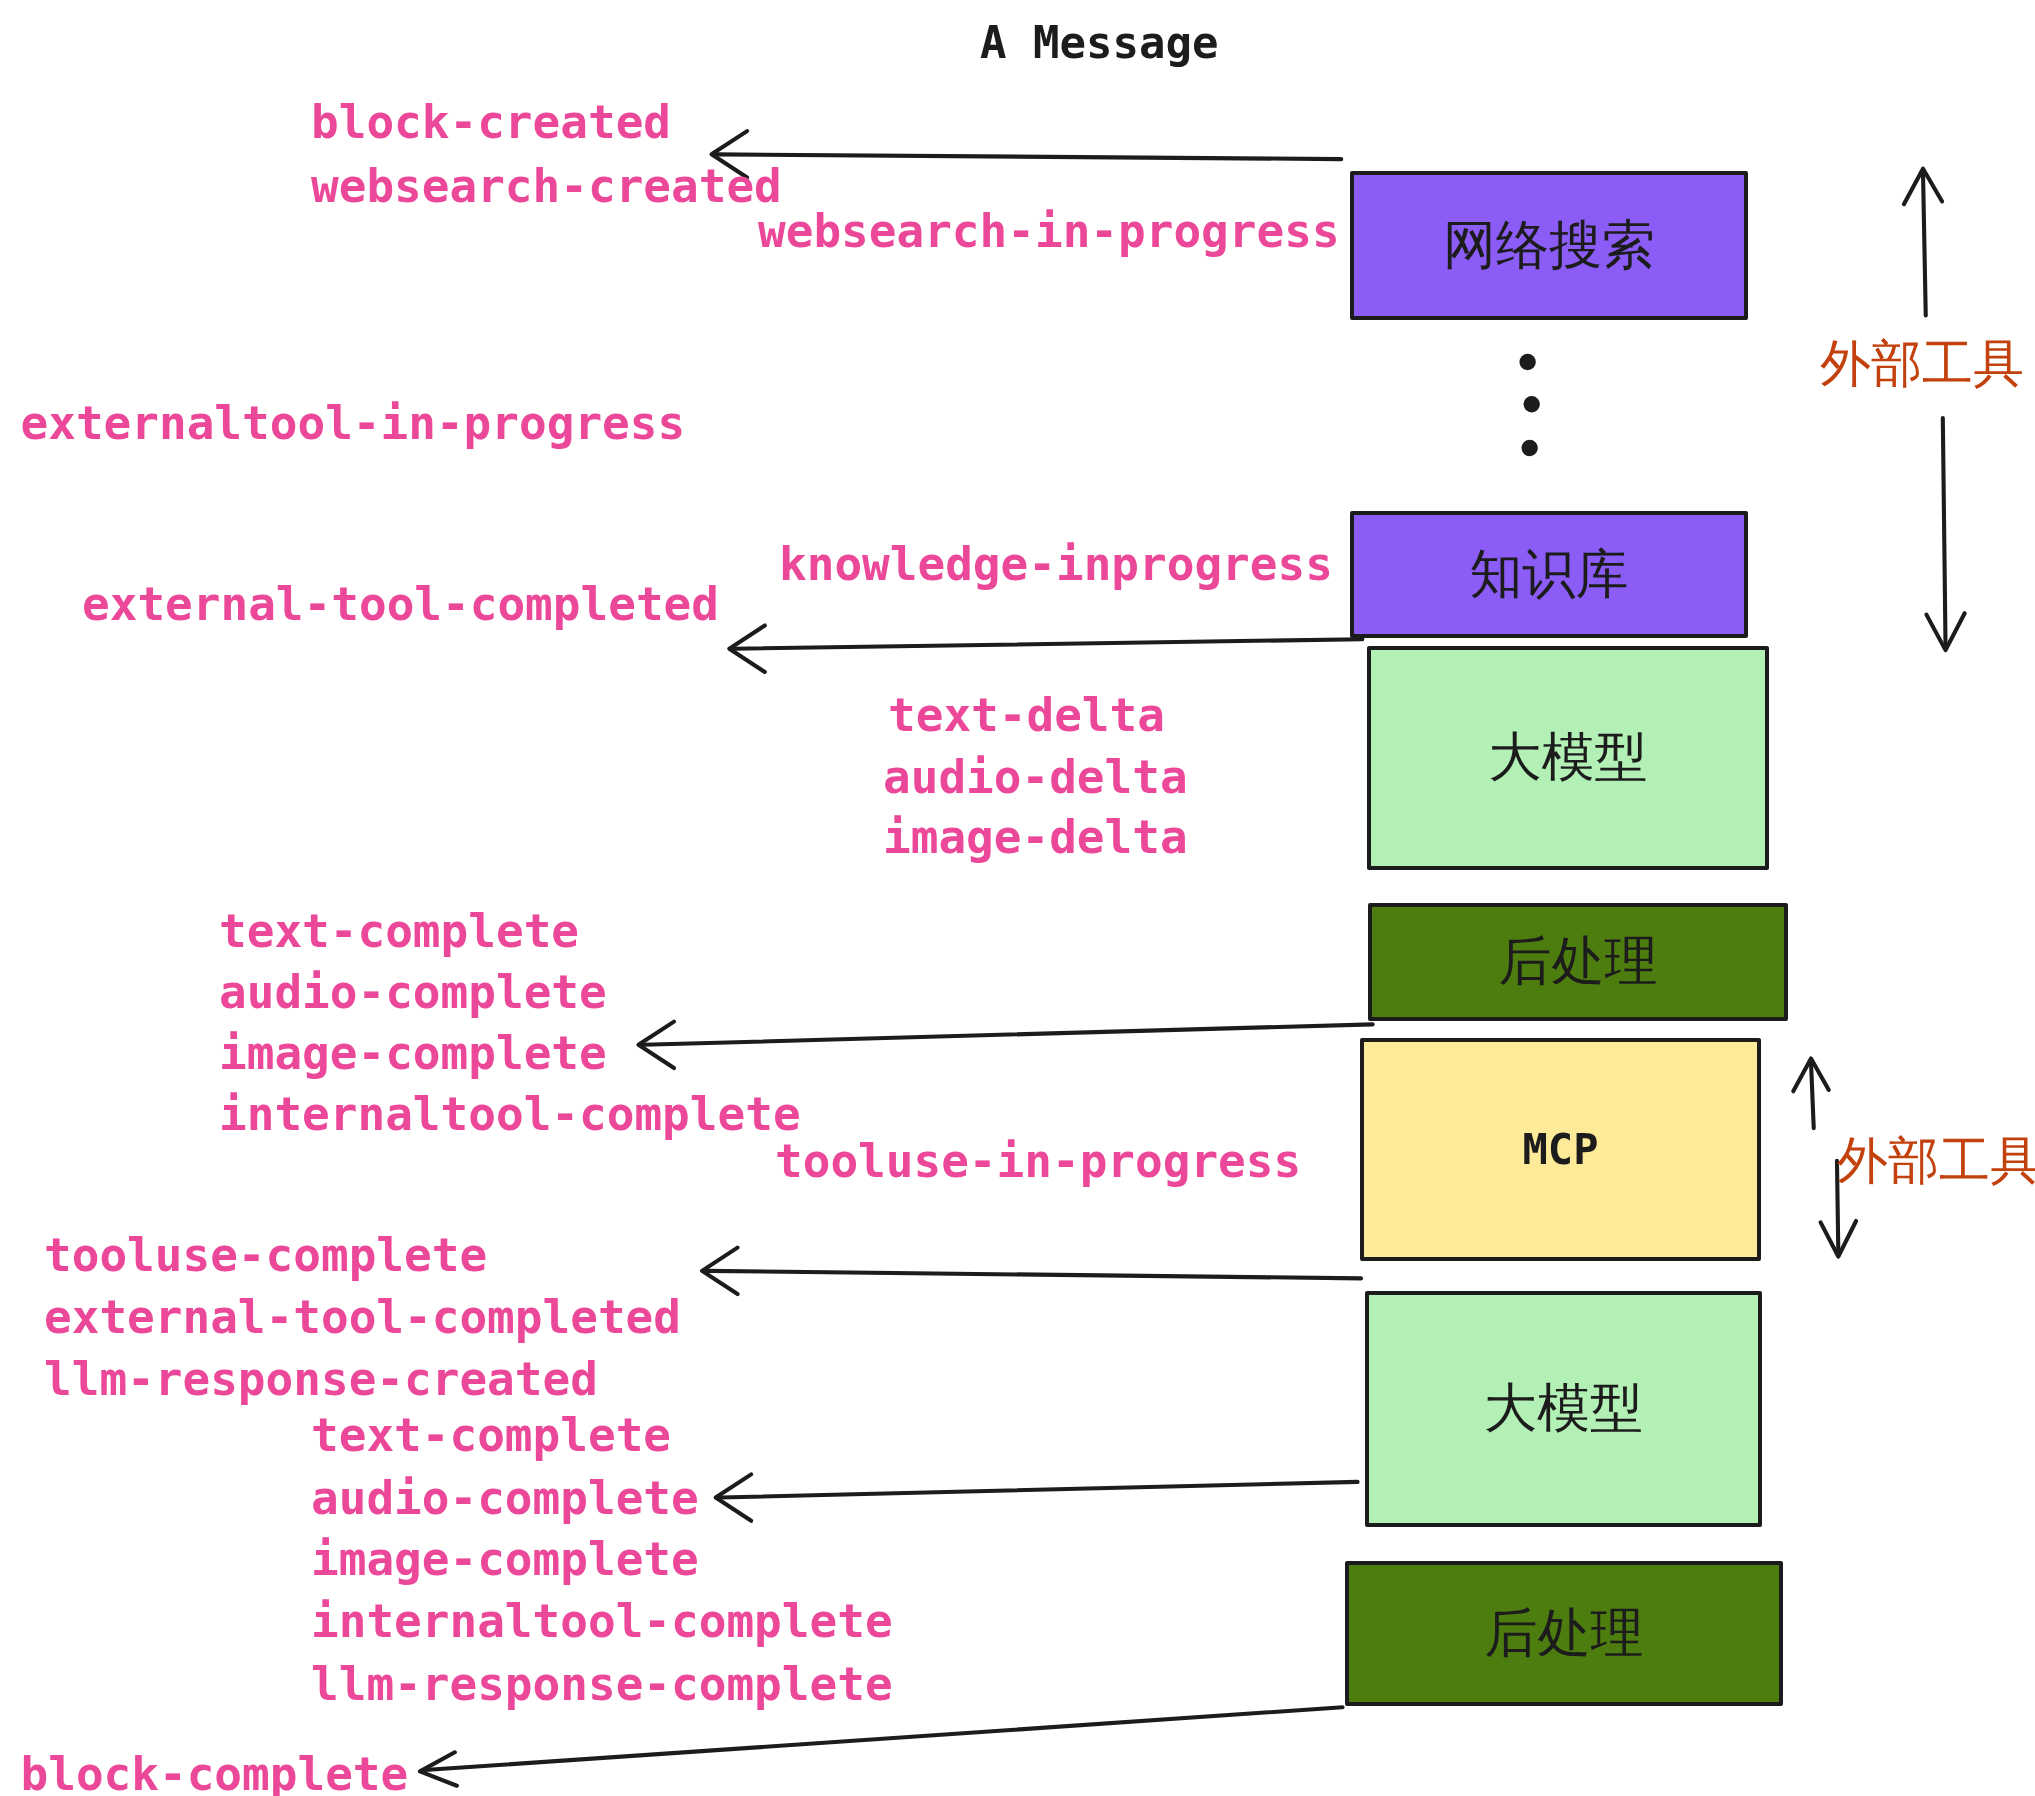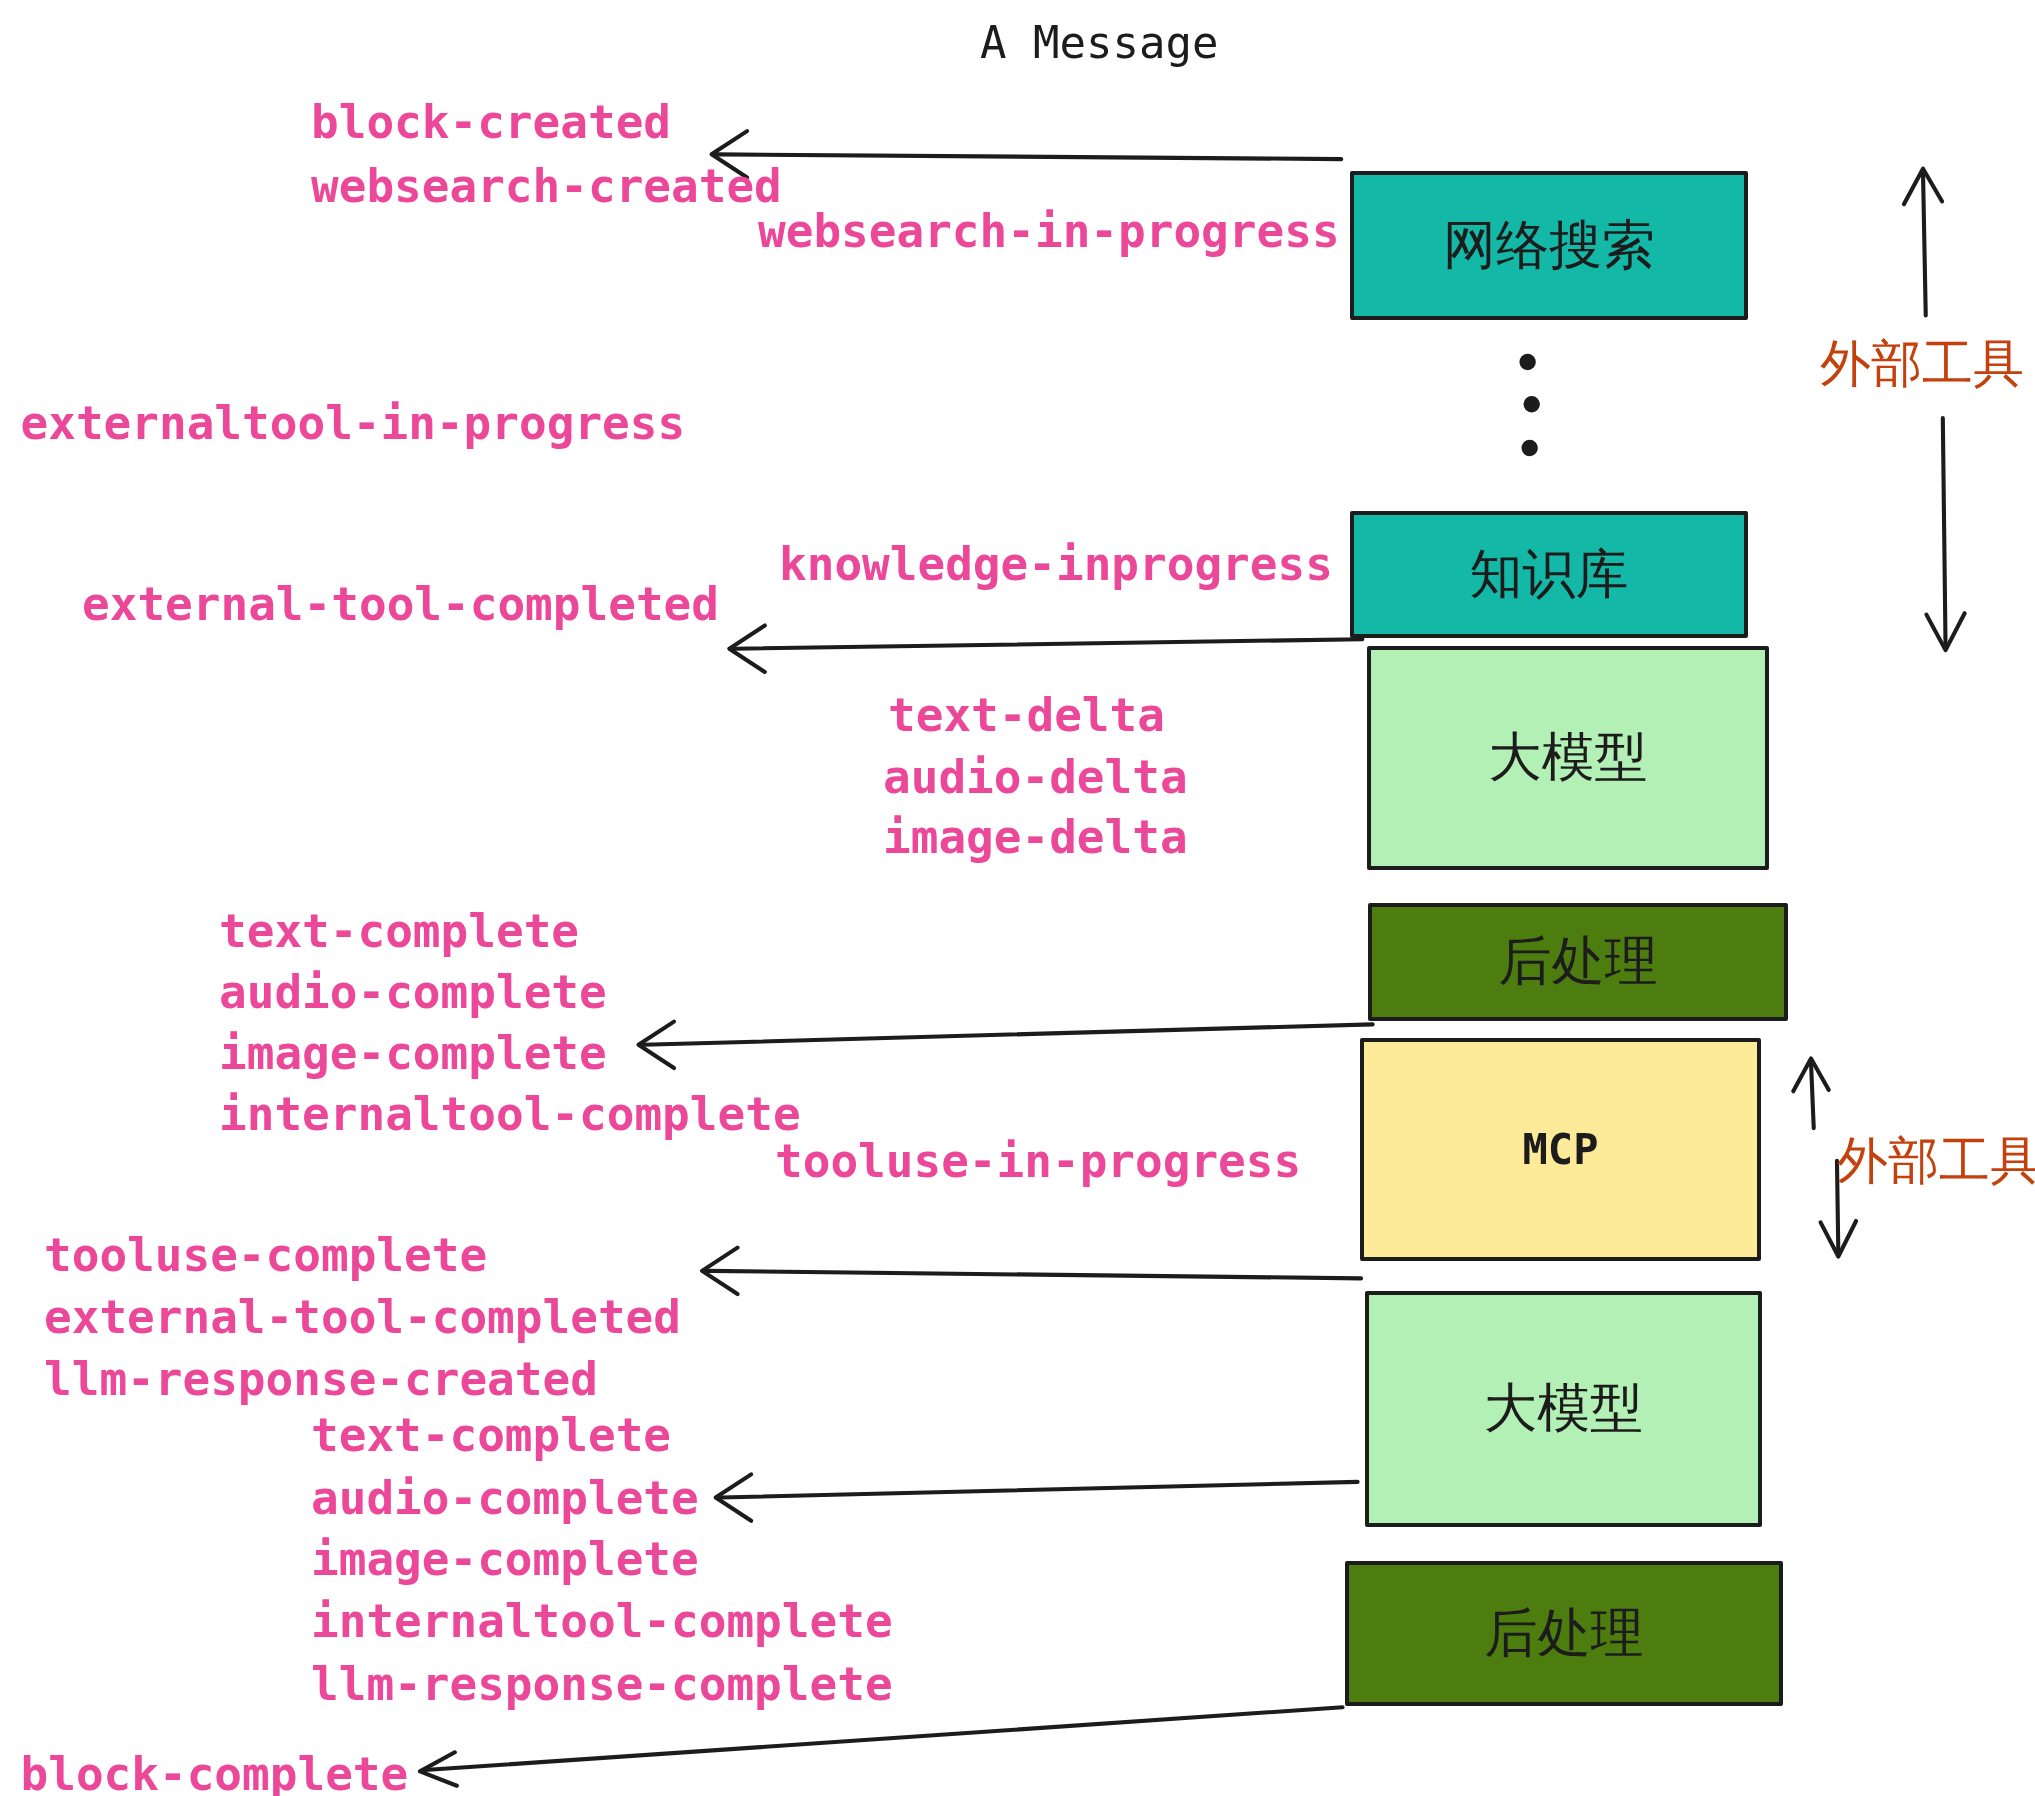--- a/index.html
+++ b/index.html
@@ -33,39 +33,39 @@
     font-weight: 700;
     line-height: 1;
     white-space: nowrap;
     color: #ec4899;
     z-index: 2;
   }
   .title {
     position: absolute;
     font-family: "DejaVu Sans Mono", monospace;
     font-size: 44px;
-    font-weight: 400;
+    font-weight: 700;
     line-height: 1;
     white-space: nowrap;
     z-index: 2;
   }
   .box {
     position: absolute;
     display: flex;
     align-items: center;
     justify-content: center;
     border: 4.1px solid #1c1c1c;
     border-radius: 2px;
     box-sizing: border-box;
     font-family: "Liberation Sans", "DejaVu Sans", sans-serif;
     font-size: 53px;
     color: #1c1c1c;
     z-index: 2;
   }
-  .box.pink   { background: #14b8a6; }
+  .box.pink   { background: #8b5cf6; }
   .box.green  { background: #b3f0b5; }
   .box.yellow { background: #fdeb9a; }
   .box.white  { background: #4d7c0f; }
   .box.mono-label {
     font-family: "DejaVu Sans Mono", monospace;
     font-size: 42px;
     font-weight: 700;
   }
   .side-note {
     position: absolute;

